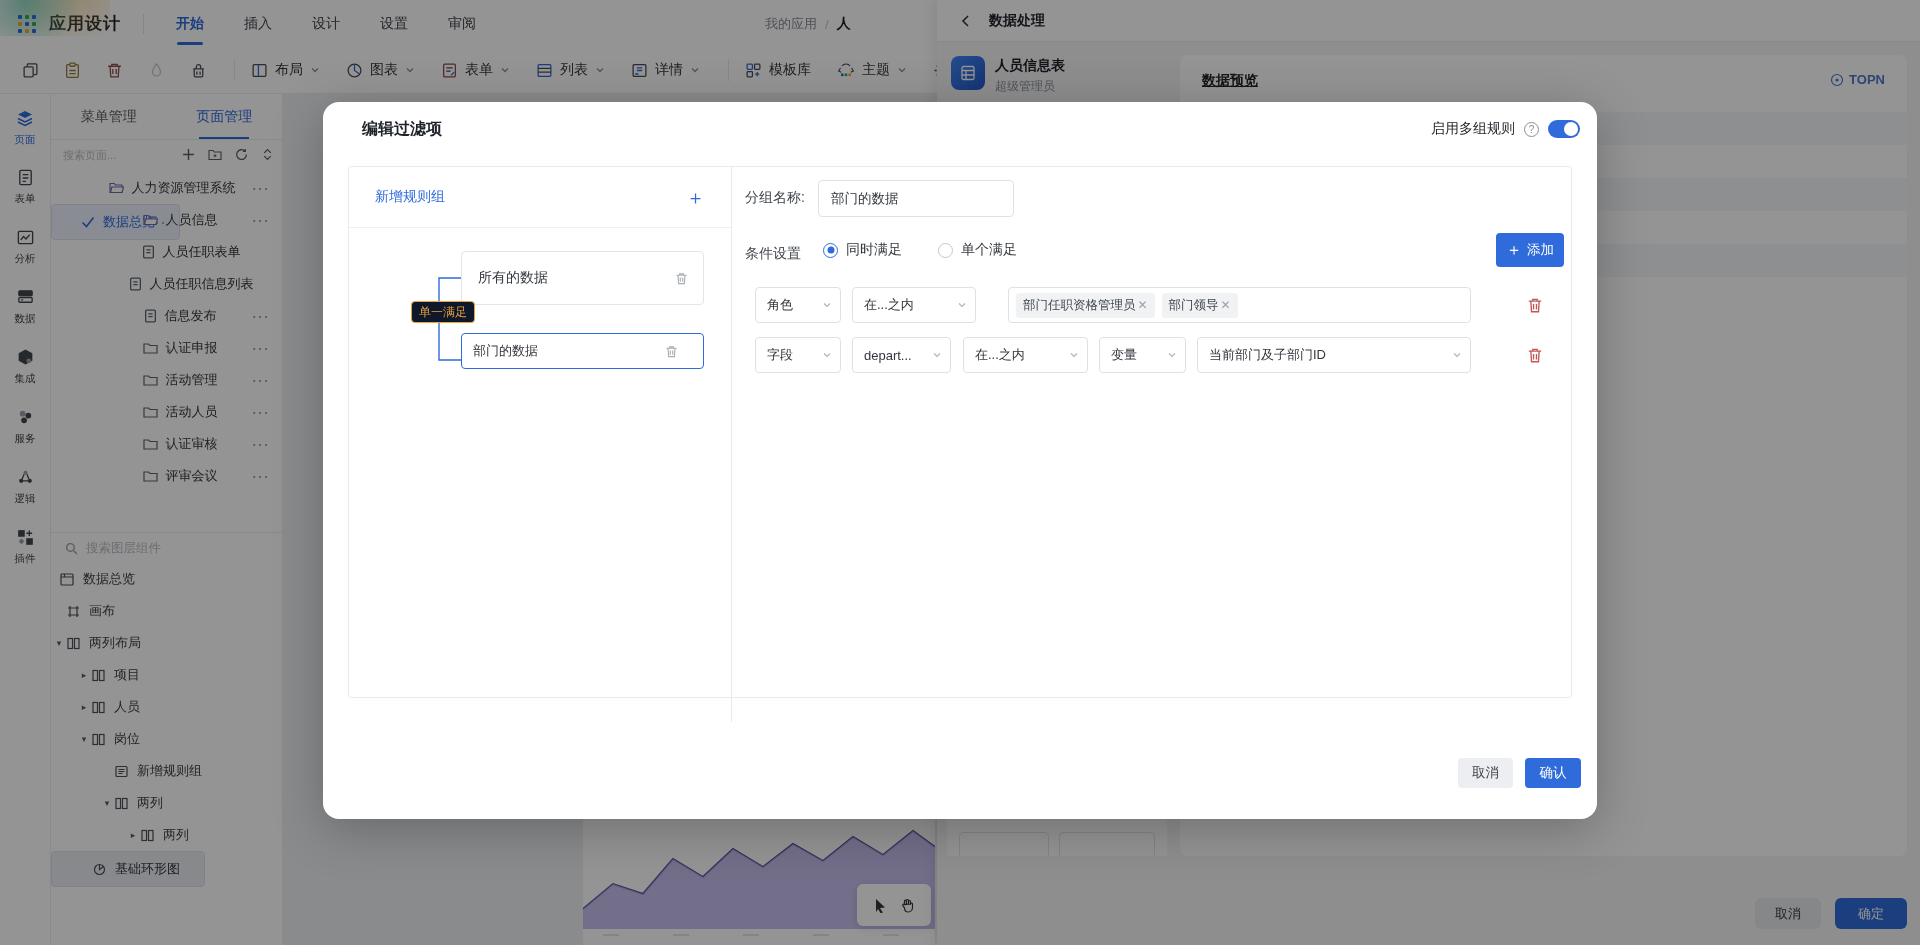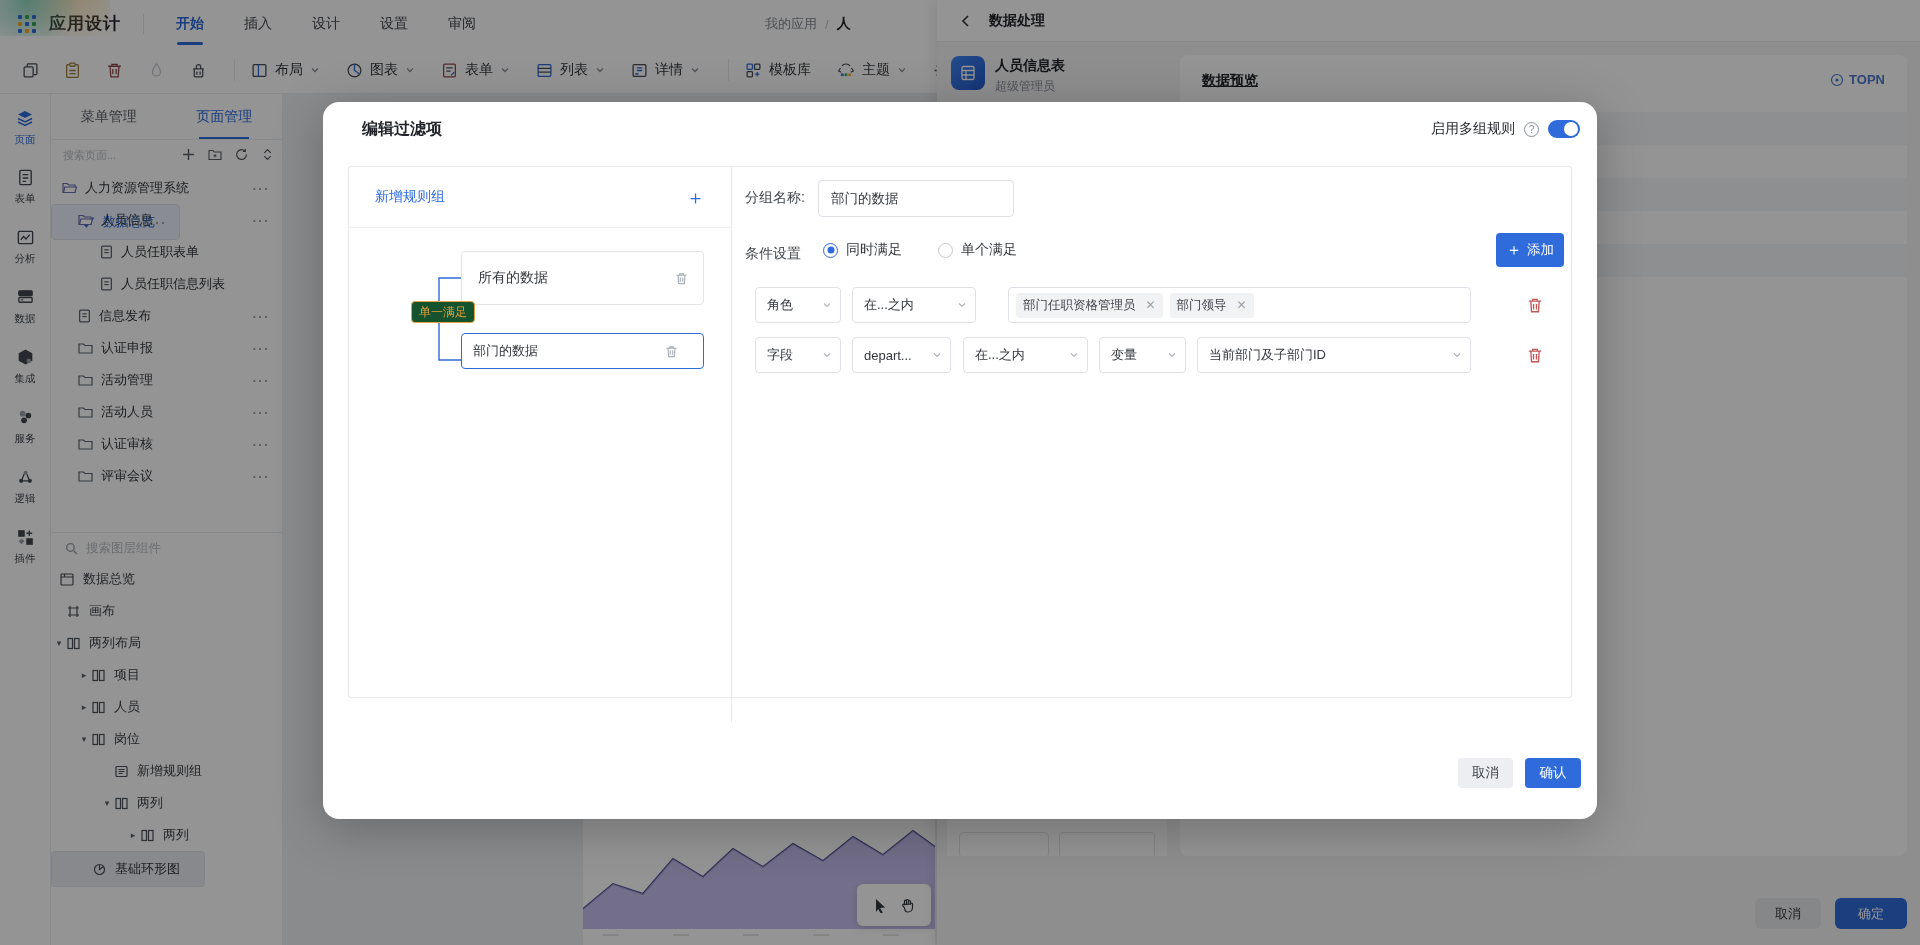--- a/index.html
+++ b/index.html
@@ -43,21 +43,21 @@
   .sidebar { position:absolute; left:51px; top:94px; width:232px; height:851px; background:#fff; border-right:1px solid #ebedf0; }
   .sb-tabs { height:46px; border-bottom:1px solid #ebedf0; display:flex; }
   .sb-tab { flex:1; display:flex; align-items:center; justify-content:center; font-size:14px; color:#595e66; position:relative; cursor:pointer; }
   .sb-tab.active { color:#2f6bdb; }
   .sb-tab.active::after { content:""; position:absolute; bottom:0; left:50%; transform:translateX(-50%); width:50px; height:2.5px; background:#2f6bdb; }
   .sb-search { height:23px; margin-top:3px; display:flex; align-items:center; padding:0 8px 0 12px; gap:4px; }
   .sb-search input { border:none; outline:none; flex:1; min-width:0; font-size:11px; color:#33373d; background:transparent; }
   .sb-search input::placeholder { color:#b9bdc4; }
   .sb-ic { color:#595e66; cursor:pointer; margin-left:9px; flex:none; }
   .tree { margin-top:6px; }
-  .trow { height:32px; display:flex; align-items:center; font-size:13px; color:#33373d; position:relative; cursor:pointer; }
+  .trow { height:32px; display:flex; align-items:center; font-size:13px; color:#33373d; position:relative; cursor:pointer;justify-content:center; }
   .trow .ticon { flex:none; margin-right:8px; color:#5d6470; }
   .trow .more { position:absolute; right:12px; color:#9aa0a8; font-size:13px; letter-spacing:1.5px; font-weight:bold; }
   .trow.sel { background:#edf2fc; color:#2f6bdb; }
   .trow.sel .ticon { color:#2f6bdb; }
   .sb-sep { height:1px; background:#ebedf0; margin-top:40px; }
   .layers-search { height:30px; display:flex; align-items:center; gap:8px; padding-left:14px; }
   .layers-search input { border:none; outline:none; flex:1; font-size:12.5px; background:transparent; color:#33373d; }
   .layers-search input::placeholder { color:#b9bdc4; }
   .lrow { height:32px; display:flex; align-items:center; font-size:13px; color:#3a3f45; cursor:pointer; }
   .lrow .caret { width:12px; font-size:9px; color:#595e66; flex:none; text-align:center; margin-right:2px; }
@@ -102,37 +102,37 @@
 
   .m-box { position:absolute; left:25px; top:64px; width:1224px; height:532px; border:1px solid #e7e9ec; border-radius:3px; }
   .m-left { position:absolute; left:0; top:0; width:383px; height:555px; border-right:1px solid #e7e9ec; }
   .m-left-head { height:61px; border-bottom:1px solid #eef0f2; display:flex; align-items:center; justify-content:space-between; padding:0 26px; }
   .m-left-head .addgrp { color:#2f6bdb; font-size:14px; cursor:pointer; }
   .m-left-head .plus { color:#2f6bdb; font-size:19px; cursor:pointer; line-height:1; }
   .m-tree { position:absolute; left:0; top:61px; width:382px; height:494px; }
   .node { position:absolute; left:112px; width:243px; height:54px; background:#fff; border:1px solid #e3e5e9; border-radius:4px; display:flex; align-items:center; justify-content:space-between; padding:0 14px 0 16px; font-size:14px; color:#33373d; cursor:pointer;text-align:right; }
   .node.sel { border:1.5px solid #2f6bdb; }
   .node .ntrash { color:#a7adb5; cursor:pointer; }
-  .badge { position:absolute; left:62px; top:73px; height:22px; padding:0 7px; background:#14532d; border:1px solid #e6a23c; border-radius:4px; color:#e6a23c; font-size:12px; display:flex; align-items:center; }
+  .badge { position:absolute; left:62px; top:73px; height:22px; padding:0 7px; background:#0f172a; border:1px solid #e6a23c; border-radius:4px; color:#e6a23c; font-size:12px; display:flex; align-items:center; }
 
   .m-label { position:absolute; font-size:14px; color:#41464d; }
   .m-input { position:absolute; left:495px; top:78px; width:196px; height:37px; border:1px solid #dfe1e6; border-radius:4px; font-size:13.5px; color:#33373d; padding-left:12px; outline:none; background:#fff; }
   .radio-row { position:absolute; left:500px; top:139px; display:flex; gap:36px; }
   .radio { display:flex; align-items:center; gap:8px; font-size:14px; color:#33373d; cursor:pointer; }
   .rdot { width:15px; height:15px; border-radius:50%; border:1px solid #c3c7ce; background:#fff; position:relative; }
   .radio.on .rdot { border:1.3px solid #2f6bdb; }
   .radio.on .rdot::after { content:""; position:absolute; left:50%; top:50%; transform:translate(-50%,-50%); width:7px; height:7px; border-radius:50%; background:#2f6bdb; }
   .add-btn { position:absolute; left:1173px; top:131px; width:68px; height:34px; background:#2f6bdb; border-radius:4px; color:#fff; display:flex; align-items:center; justify-content:center; gap:5px; font-size:13.5px; cursor:pointer; }
   .add-btn .p { font-size:16px; line-height:1; margin-top:-1px; }
 
   .sel { position:absolute; height:36px; border:1px solid #dfe1e6; border-radius:4px; background:#fff; display:flex; align-items:center; padding:0 24px 0 11px; font-size:13px; color:#33373d; cursor:pointer; }
   .sel .sv { white-space:nowrap; overflow:hidden; }
   .sel .sc { position:absolute; right:8px; color:#b0b4bb; }
   .tagbox { position:absolute; height:36px; border:1px solid #dfe1e6; border-radius:4px; background:#fff; display:flex; align-items:center; gap:7px; padding-left:7px; }
-  .tag { background:#f1f2f4; border-radius:3px; padding:4px 7px; font-size:12.5px; color:#41464d; display:flex; align-items:center; gap:10px; }
+  .tag { background:#f1f2f4; border-radius:3px; padding:4px 7px; font-size:12.5px; color:#41464d; display:flex; align-items:center; gap:2px; }
   .tag .x { color:#9aa0a8; font-size:12px; cursor:pointer; }
   .row-trash { position:absolute; left:1203px; color:#c45656; cursor:pointer; }
 
   .m-btn { position:absolute; height:30px; border-radius:4px; font-size:13.5px; display:flex; align-items:center; justify-content:center; cursor:pointer; }
   .m-cancel { left:1135px; top:656px; width:55px; background:#eceef1; color:#41464d; }
   .m-ok { left:1202px; top:656px; width:56px; background:#2f6bdb; color:#fff; }
 </style>
 </head>
 <body>
 

